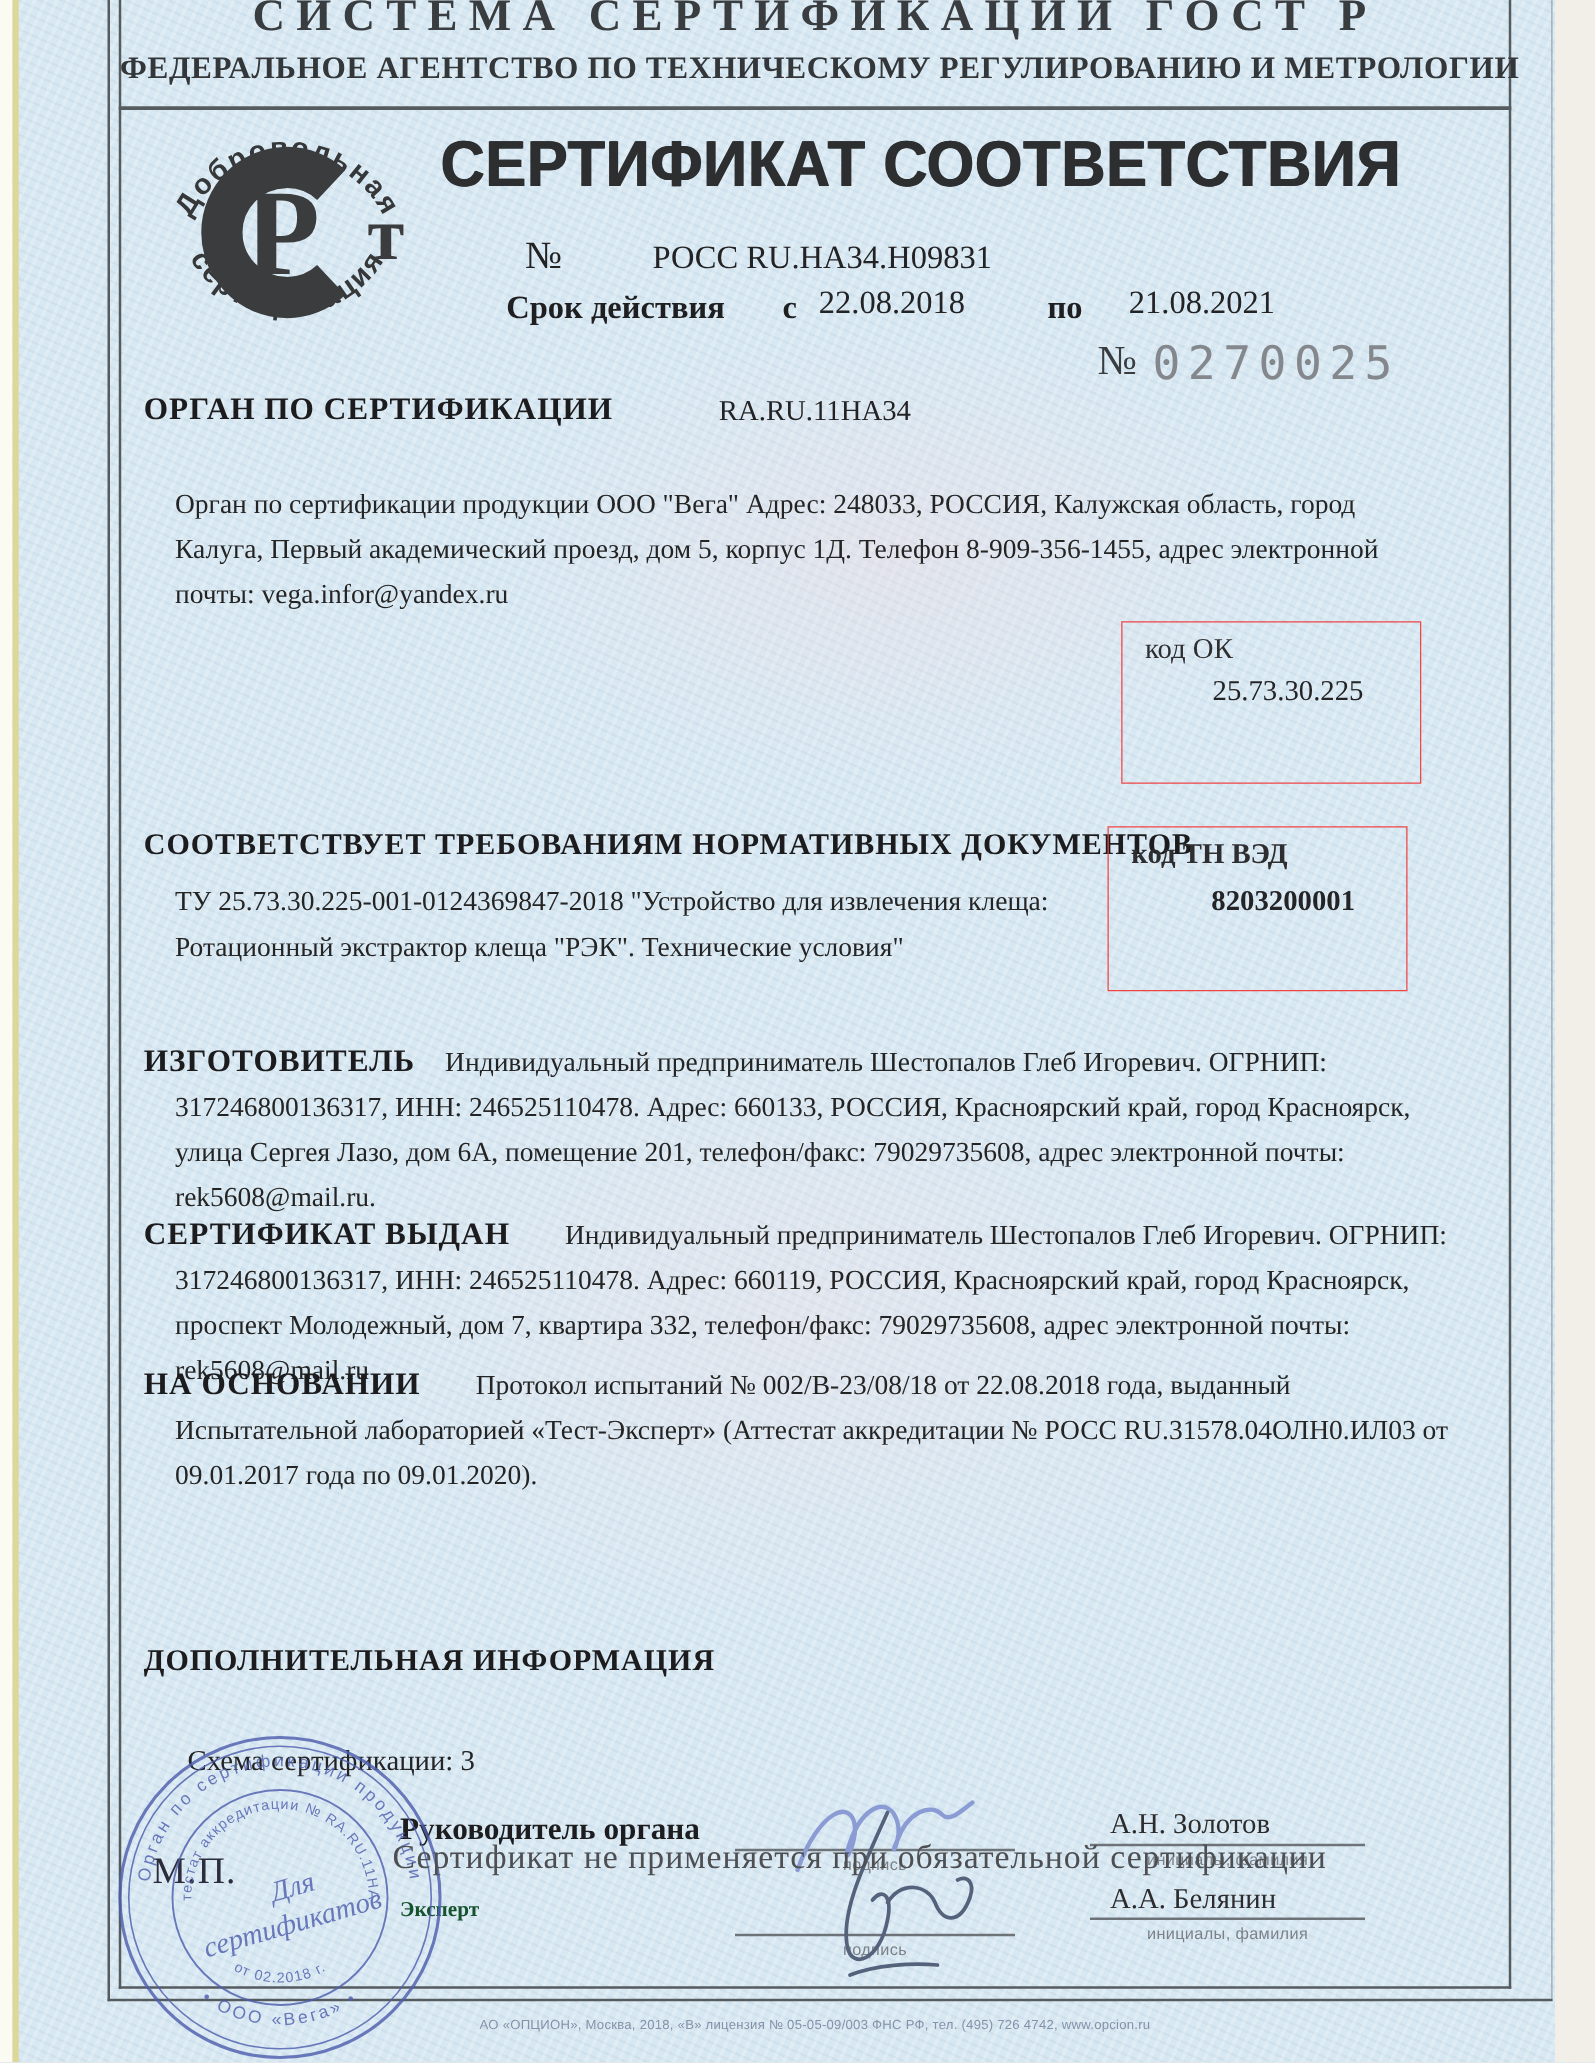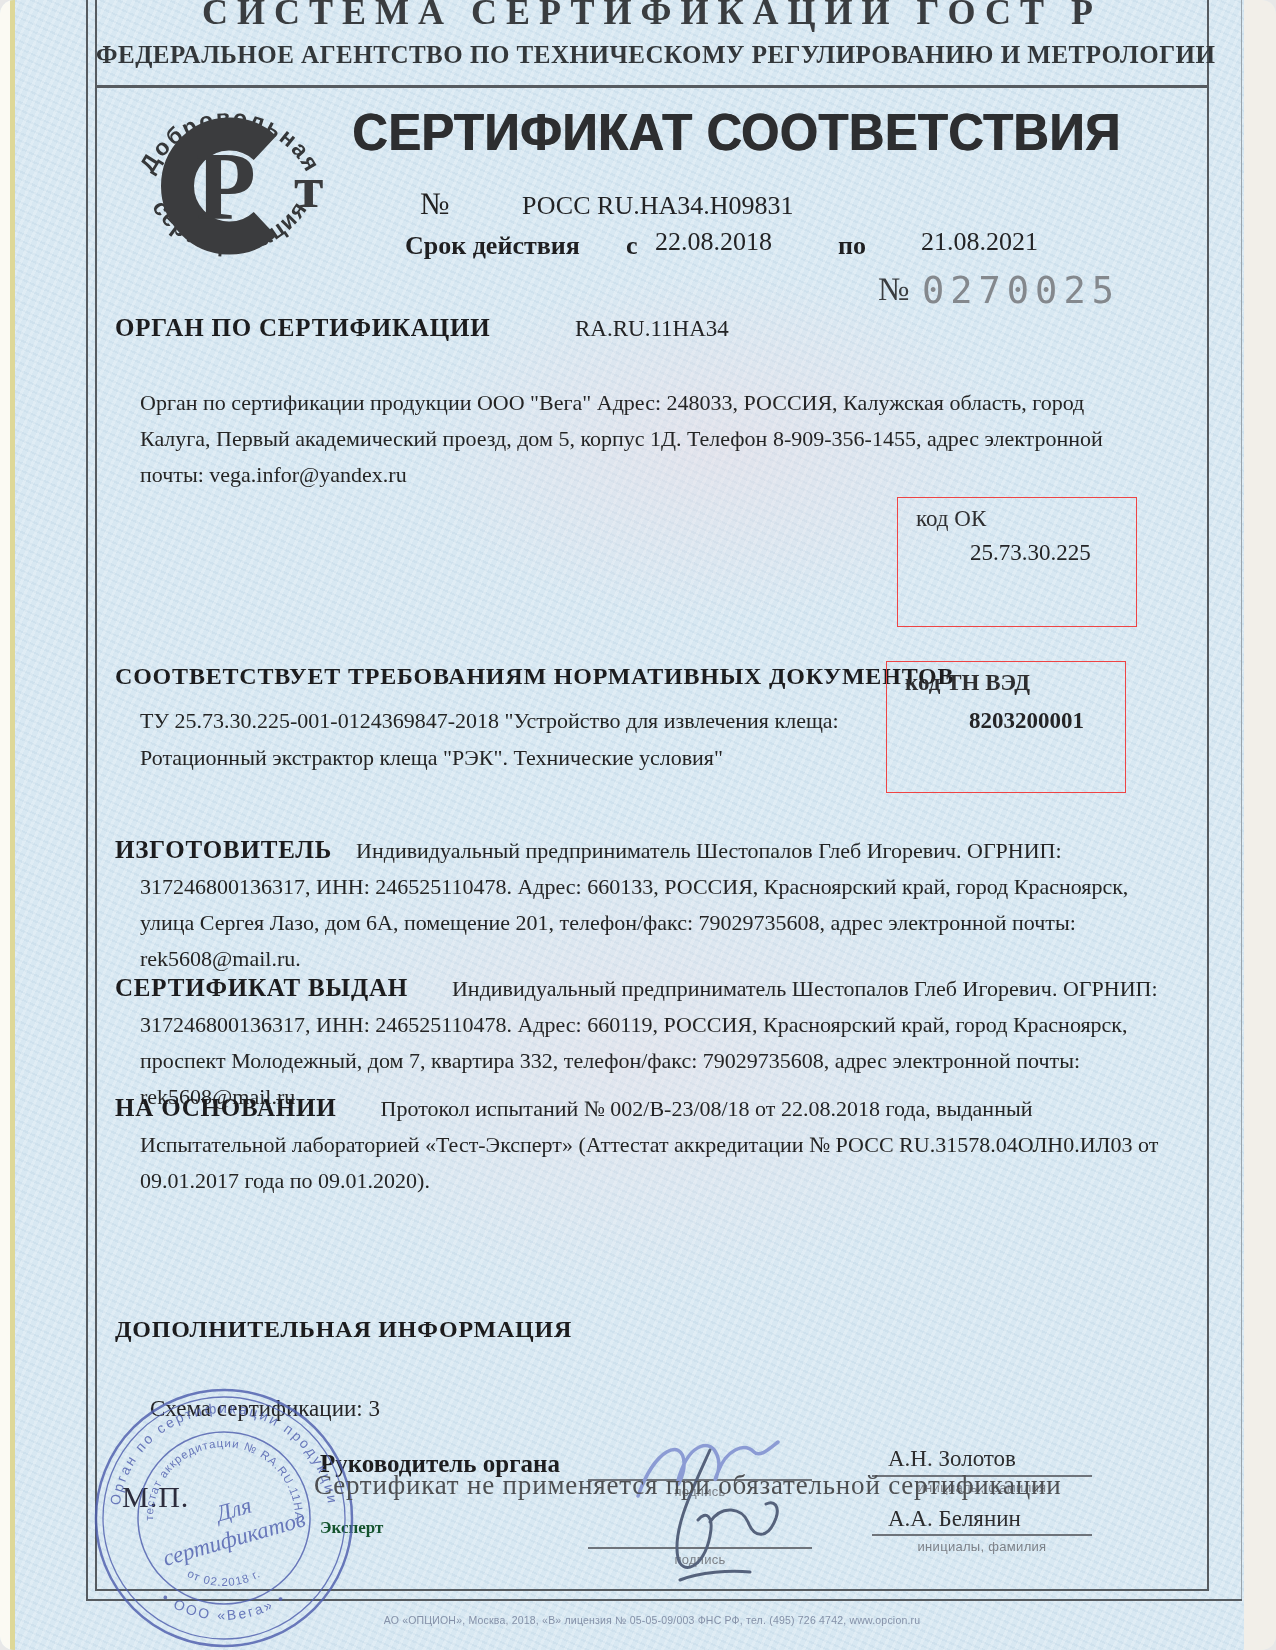--- a/index.html
+++ b/index.html
@@ -1,21 +1,20 @@
 <!DOCTYPE html>
 <html><head>
 <meta charset="utf-8">
 <style>
   html,body{margin:0;padding:0;background:#e8e8e8;}
   .page{
     position:relative; width:1276px; height:1650px; overflow:hidden;
     background:#d8e8f2;
     font-family:"Liberation Serif","DejaVu Serif",serif;
     color:#2a2a2a;
-    border-radius:14px;
   }
   .page::before{
     content:""; position:absolute; inset:0;
     background-image:
       radial-gradient(ellipse 430px 250px at 56% 27%, rgba(240,220,227,0.40), transparent 70%),
       radial-gradient(ellipse 520px 330px at 50% 64%, rgba(242,224,230,0.35), transparent 72%),
       repeating-linear-gradient(115deg, rgba(255,255,255,0.20) 0 3px, transparent 3px 8px),
       repeating-linear-gradient(24deg, rgba(122,162,192,0.10) 0 2px, transparent 2px 7px);
   }
   .abs{position:absolute;}
@@ -85,21 +84,21 @@
     <text x="172" y="112" font-family="Liberation Serif, DejaVu Serif, serif" font-weight="bold" font-size="60" fill="#3b3c3e">т</text>
   </svg>
 
   <span class="abs" style="left:420px;top:186px;font-size:31px;color:#222;">№</span>
   <span class="abs" style="left:522px;top:191px;font-size:26px;color:#232325;">РОСС RU.HA34.H09831</span>
 
   <span class="abs bold" style="left:405px;top:231px;font-size:26px;color:#1f1f21;">Срок действия</span>
   <span class="abs bold" style="left:626px;top:231px;font-size:26px;color:#1f1f21;">с</span>
   <span class="abs" style="left:655px;top:227px;font-size:26px;color:#232325;">22.08.2018</span>
   <span class="abs bold" style="left:838px;top:231px;font-size:26px;color:#1f1f21;">по</span>
-  <span class="abs" style="left:903px;top:227px;font-size:26px;color:#232325;margin-left:18px;">21.08.2021</span>
+  <span class="abs" style="left:903px;top:227px;font-size:26px;color:#232325;">21.08.2021</span>
 
   <span class="abs" style="left:878px;top:271px;font-size:33px;color:#3a3d40;">№</span>
   <span class="abs mono blanknum" style="left:922px;top:269px;">0270025</span>
 
   <span class="abs sec-label" style="left:115px;top:314px;">ОРГАН ПО СЕРТИФИКАЦИИ</span>
   <span class="abs" style="left:575px;top:316px;font-size:23px;color:#232325;">RA.RU.11HA34</span>
   <div class="abs body-text" style="left:140px;top:385px;width:1018px;">Орган по сертификации продукции ООО "Вега" Адрес: 248033, РОССИЯ, Калужская область, город Калуга, Первый академический проезд, дом 5, корпус 1Д. Телефон 8-909-356-1455, адрес электронной почты: vega.infor@yandex.ru</div>
 
   <div class="abs code-box" style="left:897px;top:497px;width:238px;height:128px;">
     <span class="cb-label">код ОК</span>

